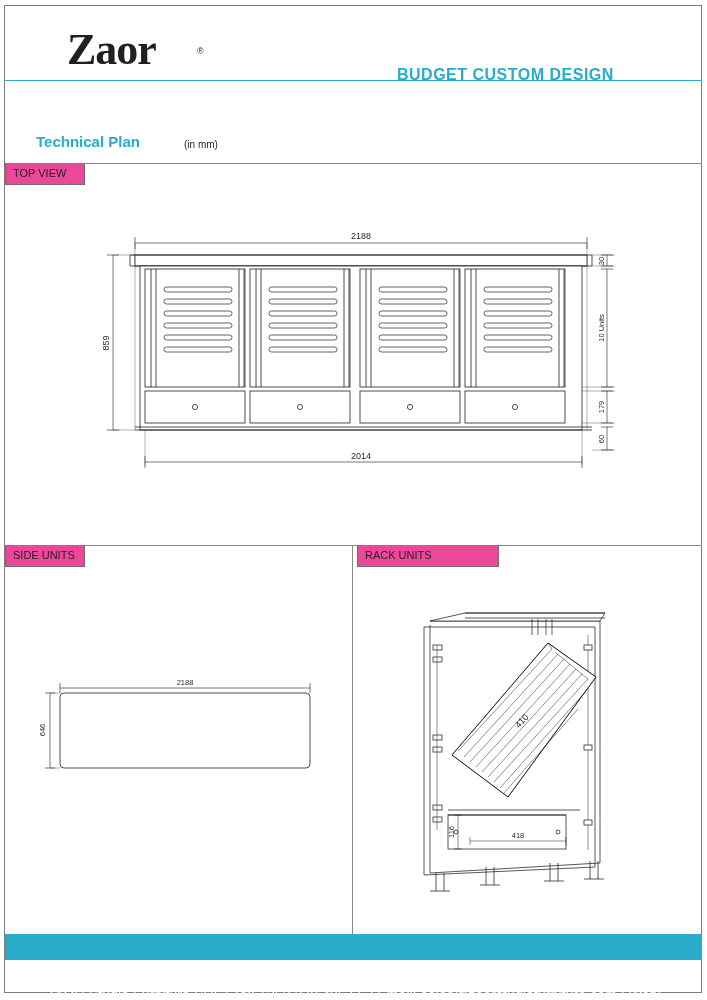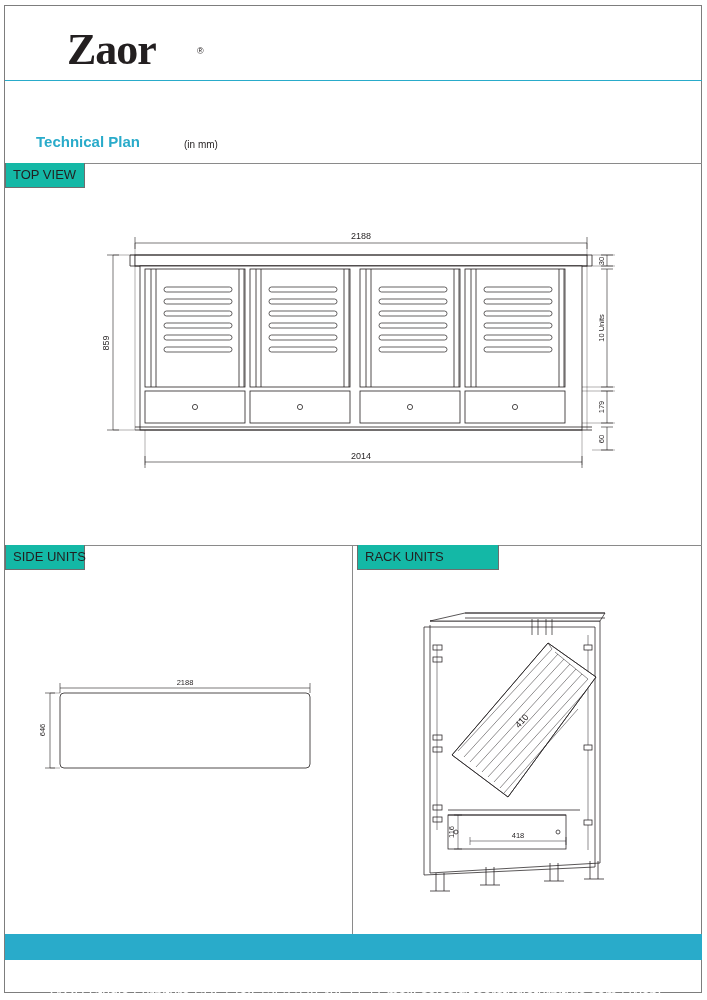--- a/index.html
+++ b/index.html
@@ -102,22 +102,22 @@
     position: absolute;
     background: #8a8a8a;
     width: 1px;
   }
 
   
   .section-tab {
     position: absolute;
     border: 1px solid #6e6e6e;
     border-top: none;
-    background: #14b8a6;
-    font-size: 13px;
+    background: #ec4899;
+    font-size: 11px;
     color: #231f20;
     padding: 4px 9px 5px 7px;
     box-sizing: border-box;
     white-space: nowrap;
   }
 
   
   .footer-bar {
     position: absolute;
     left: 5px;
@@ -157,20 +157,21 @@
 </style>
 </head>
 <body>
 
 <div class="page">
   <div class="sheet-border"></div>
 
   <div class="header">
     <div class="logo">Zaor</div>
     <div class="logo-reg">®</div>
+    <div class="header-title">BUDGET CUSTOM DESIGN</div>
   </div>
   <div class="header-rule"></div>
 
   <div class="plan-title">Technical Plan</div>
   <div class="plan-units">(in mm)</div>
 
   <div class="hr-line" style="left:5px; top:163px; width:697px;"></div>
   <div class="hr-line" style="left:5px; top:545px; width:697px;"></div>
   <div class="v-line" style="left:352px; top:545px; height:389px;"></div>
 

